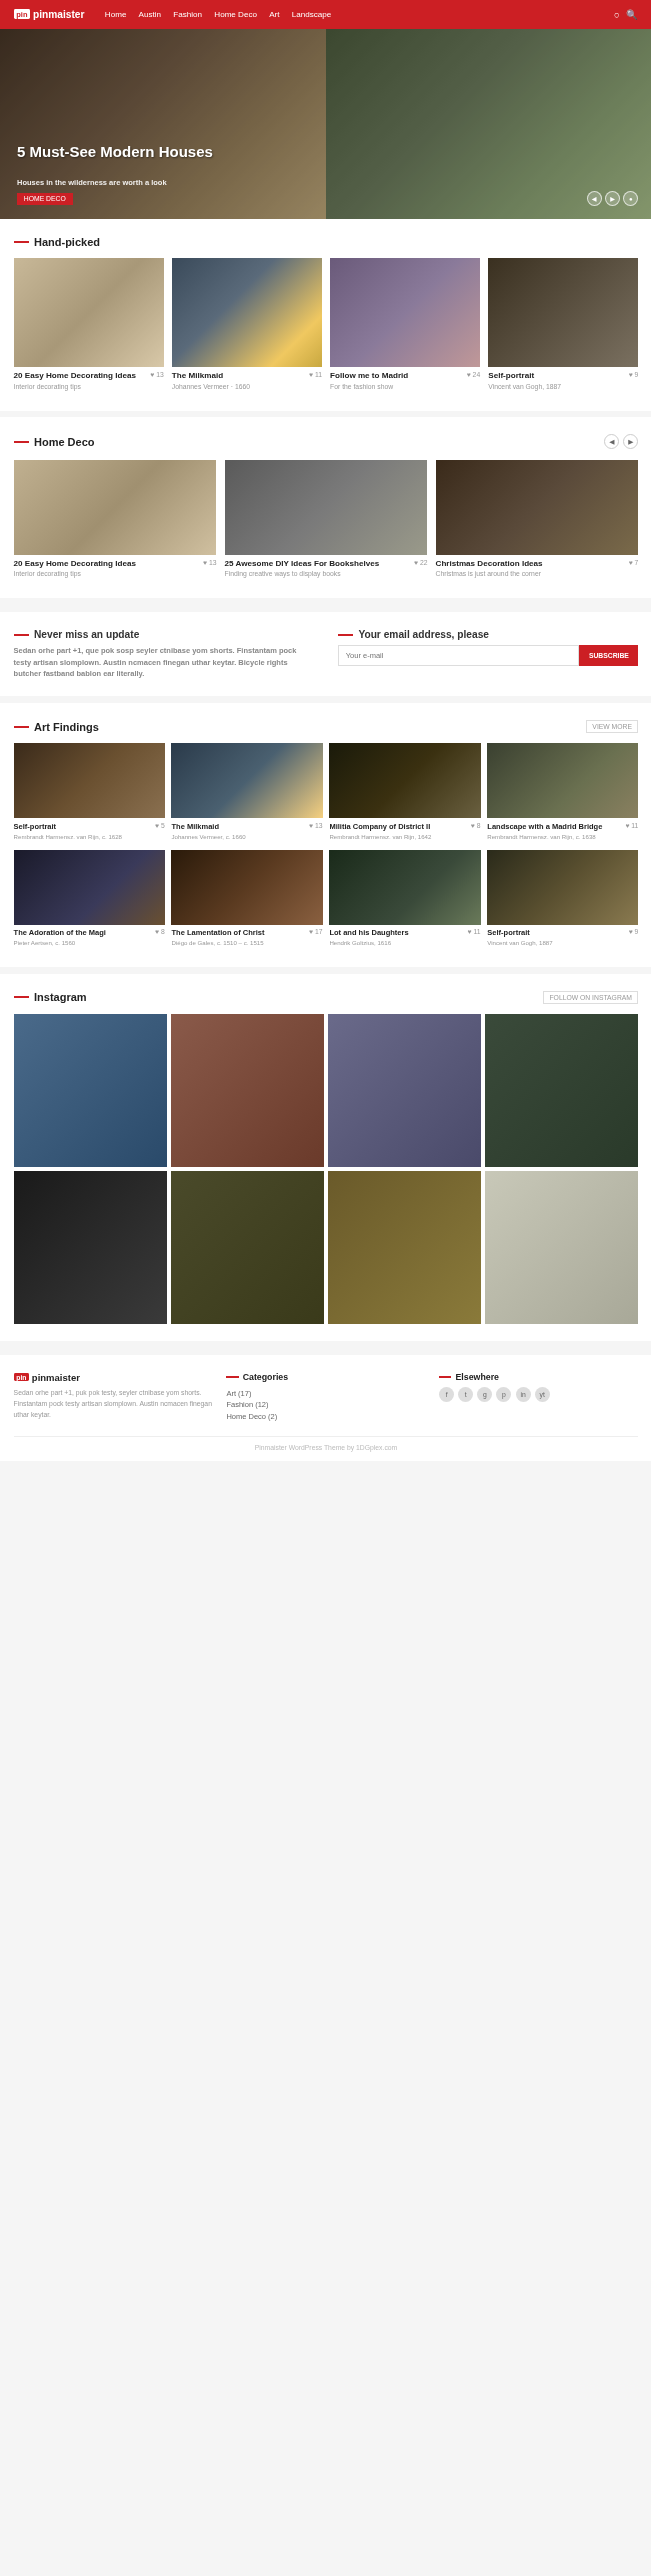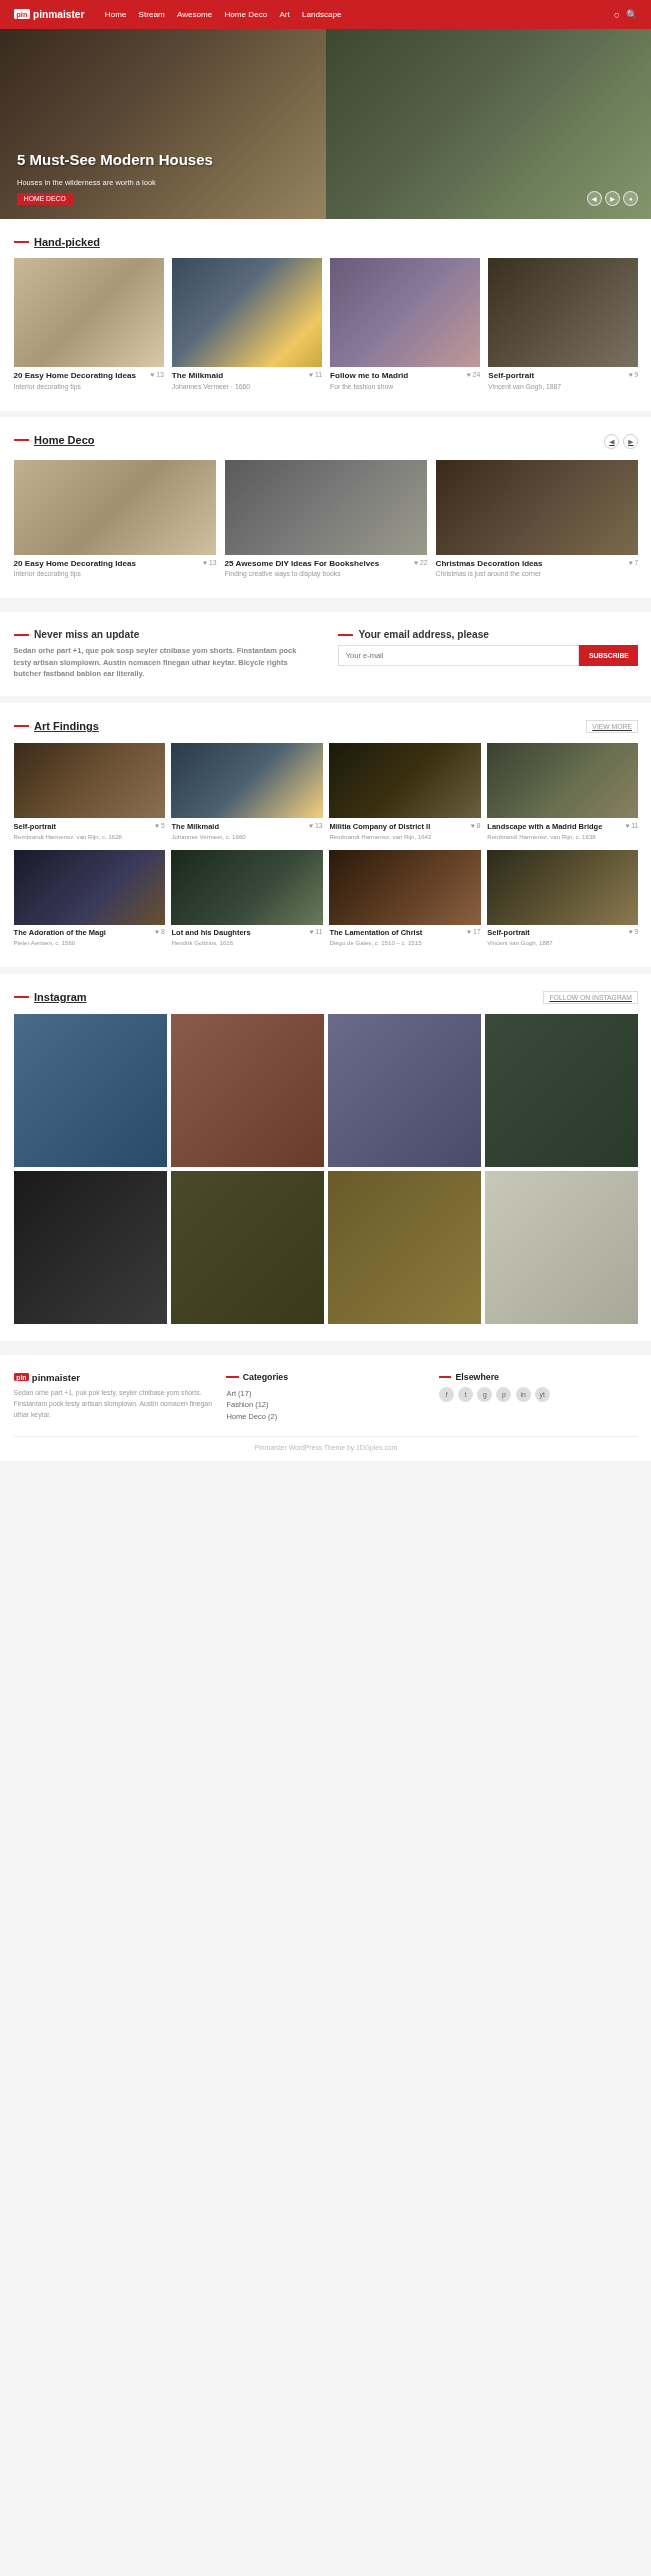--- a/index.html
+++ b/index.html
@@ -11,31 +11,31 @@
     .nav-logo .pin { background: #fff; color: #cc1f24; padding: 0.7px 2.7px; border-radius: 1.4px; font-size: 7.5px; font-weight: 900; }
     .nav-links { display: flex; gap: 12.2px; list-style: none; }
     .nav-links li a { color: #fff; text-decoration: none; font-size: 8.1px; }
     .nav-icons { margin-left: auto; display: flex; gap: 6.8px; color: #fff; font-size: 9.5px; cursor: pointer; }
 
     
     .hero { position: relative; height: 190px; background: linear-gradient(to right, #5a4a3a, #8a7a6a, #a0b090, #7a9070); overflow: hidden; display: flex; align-items: flex-end; }
     .hero-overlay { position: absolute; inset: 0; background: rgba(0,0,0,0.25); }
     .hero-content { position: relative; z-index: 2; padding: 13.6px 17px; color: #fff; }
     .hero-content h1 { font-size: 15px; font-weight: bold; text-shadow: 0.7px 0.7px 2px rgba(0,0,0,0.5); }
-    .hero-content p { font-size: 7.5px; margin-top: 10px; opacity: 0.9; }
+    .hero-content p { font-size: 7.5px; margin-top: 18px; opacity: 0.9; font-weight: bold; }
     .hero-btn { display: inline-block; background: #cc1f24; color: #fff; font-size: 6.8px; padding: 2.7px 6.8px; margin-top: 5.4px; text-transform: uppercase; cursor: pointer; }
     .hero-dots { position: absolute; bottom: 12.2px; right: 13.6px; z-index: 2; display: flex; gap: 3.4px; }
     .hero-dot { width: 15px; height: 15px; border-radius: 50%; border: 0.7px solid rgba(255,255,255,0.7); background: rgba(255,255,255,0.2); display: flex; align-items: center; justify-content: center; color: #fff; font-size: 6.1px; cursor: pointer; }
     .hero-bg { position: absolute; inset: 0; display: flex; }
     .hero-bg-left { flex: 1; background: linear-gradient(135deg, #3d3020 0%, #6b5a40 50%, #8a7550 100%); }
     .hero-bg-right { flex: 1; background: linear-gradient(135deg, #7a9060 0%, #a0b880 50%, #8aaa70 100%); }
 
     
     .section { background: #fff; margin: 0; padding: 17px 13.6px; }
-    .section-header { display: flex; align-items: flex-start; justify-content: space-between; margin-bottom: 10.2px; text-decoration: underline; }
+    .section-header { display: flex; align-items: center; justify-content: space-between; margin-bottom: 10.2px; }
     .section-title { font-size: 11px; font-weight: bold; color: #222; display: flex; align-items: center; gap: 5.4px; }
     .section-title::before { content: ''; display: inline-block; width: 15px; height: 2px; background: #cc1f24; }
     .section-nav { display: flex; gap: 4.1px; }
     .section-nav-btn { width: 15px; height: 15px; border-radius: 50%; border: 0.7px solid #ccc; background: #fff; display: flex; align-items: center; justify-content: center; font-size: 6.8px; cursor: pointer; color: #666; }
     .view-more { font-size: 6.8px; color: #999; border: 0.7px solid #ddd; padding: 2px 5.4px; cursor: pointer; }
 
     
     .card-grid { display: grid; grid-template-columns: repeat(4, 1fr); gap: 8.1px; }
     .card-grid-3 { display: grid; grid-template-columns: repeat(3, 1fr); gap: 8.1px; }
     .card { background: #fff; }
@@ -115,22 +115,22 @@
 </head>
 <body>
 
 <nav>
   <div class="nav-logo">
     <span class="pin">pin</span>
     <span>pinmaister</span>
   </div>
   <ul class="nav-links">
     <li><a>Home</a></li>
-    <li><a>Stream</a></li>
-    <li><a>Awesome</a></li>
+    <li><a>Austin</a></li>
+    <li><a>Fashion</a></li>
     <li><a>Home Deco</a></li>
     <li><a>Art</a></li>
     <li><a>Landscape</a></li>
   </ul>
   <div class="nav-icons">
     <span>○</span>
     <span>🔍</span>
   </div>
 </nav>
 
@@ -303,34 +303,34 @@
     <div class="art-card">
       <div class="art-card-img c-magi"></div>
       <div class="art-card-info">
         <span class="card-likes">♥ 8</span>
         <div class="art-card-title">The Adoration of the Magi</div>
         <div class="art-card-meta">Pieter Aertsen, c. 1560</div>
       </div>
     </div>
 
     <div class="art-card">
+      <div class="art-card-img c-lamentation"></div>
+      <div class="art-card-info">
+        <span class="card-likes">♥ 17</span>
+        <div class="art-card-title">The Lamentation of Christ</div>
+        <div class="art-card-meta">Diégo de Gales, c. 1510 – c. 1515</div>
+      </div>
+    </div>
+
+    <div class="art-card">
       <div class="art-card-img c-lotdaughters"></div>
       <div class="art-card-info">
         <span class="card-likes">♥ 11</span>
         <div class="art-card-title">Lot and his Daughters</div>
         <div class="art-card-meta">Hendrik Goltzius, 1616</div>
-      </div>
-    </div>
-
-    <div class="art-card">
-      <div class="art-card-img c-lamentation"></div>
-      <div class="art-card-info">
-        <span class="card-likes">♥ 17</span>
-        <div class="art-card-title">The Lamentation of Christ</div>
-        <div class="art-card-meta">Diégo de Gales, c. 1510 – c. 1515</div>
       </div>
     </div>
 
     <div class="art-card">
       <div class="art-card-img c-selfportrait2"></div>
       <div class="art-card-info">
         <span class="card-likes">♥ 9</span>
         <div class="art-card-title">Self-portrait</div>
         <div class="art-card-meta">Vincent van Gogh, 1887</div>
       </div>

